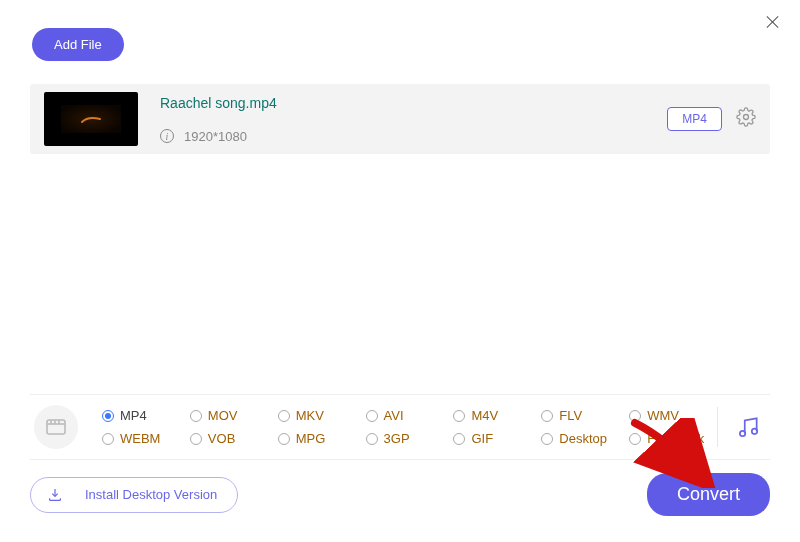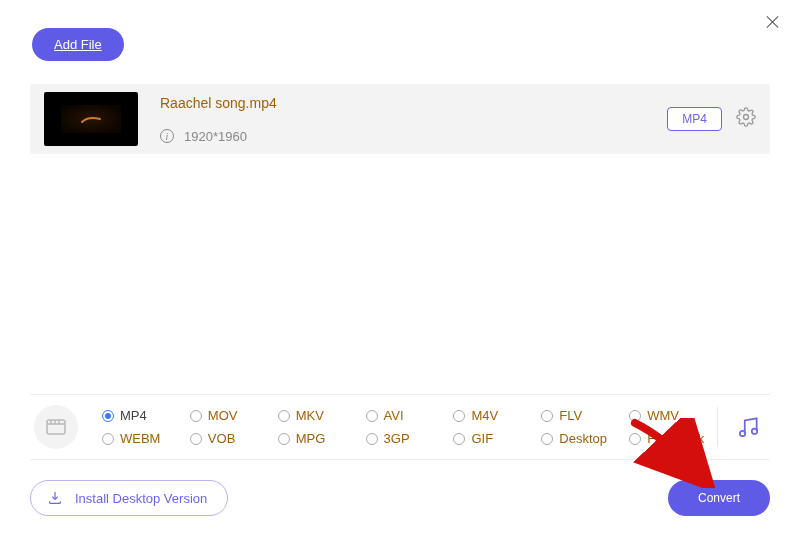--- a/index.html
+++ b/index.html
@@ -35,21 +35,20 @@
       position: absolute;
       top: 28px;
       left: 32px;
       background: #5f5be6;
       color: #fff;
       border: none;
       border-radius: 18px;
       padding: 9px 22px;
       font-size: 13px;
       cursor: pointer;
-      text-decoration: underline;
     }
 
     .file-row {
       position: absolute;
       top: 84px;
       left: 30px;
       right: 30px;
       height: 70px;
       background: #f3f3f3;
       border-radius: 3px;
@@ -74,21 +73,21 @@
       display: flex;
       align-items: center;
       justify-content: center;
     }
     .thumb-inner svg { display: block; }
     .file-info {
       margin-left: 22px;
       flex: 1;
     }
     .file-name {
-      color: #a16207;
+      color: #0f766e;
       font-size: 14px;
       margin-bottom: 18px;
     }
     .file-meta {
       display: flex;
       align-items: center;
       gap: 10px;
       color: #888;
       font-size: 13px;
     }
@@ -204,30 +203,30 @@
     }
     .install-btn {
       border: 1px solid #b5b3f0;
       color: #6a66e8;
       background: #fff;
       border-radius: 20px;
       padding: 9px 20px 9px 16px;
       font-size: 13px;
       display: flex;
       align-items: center;
-      gap: 12px;
+      gap: 22px;
       cursor: pointer;
     }
     .convert-btn {
       background: #5f5be6;
       color: #fff;
       border: none;
       border-radius: 20px;
       padding: 11px 30px;
-      font-size: 12px;
+      font-size: 18px;
       cursor: pointer;
     }
 
     .arrow {
       position: absolute;
       bottom: 54px;
       right: 80px;
       pointer-events: none;
     }
   </style>
@@ -243,21 +242,21 @@
     <div class="thumb-inner">
       <svg width="22" height="10" viewBox="0 0 22 10">
         <path d="M2 8 Q 8 2 20 5" stroke="#d07a2a" stroke-width="2" fill="none" stroke-linecap="round"></path>
       </svg>
     </div>
   </div>
   <div class="file-info">
     <div class="file-name">Raachel song.mp4</div>
     <div class="file-meta">
       <span class="info-circle">i</span>
-      <span>1920*1960</span>
+      <span>1920*1080</span>
     </div>
   </div>
   <button class="format-badge">MP4</button>
   <span class="gear">
     <svg width="20" height="20" viewBox="0 0 24 24" fill="none" stroke="currentColor" stroke-width="1.6">
       <circle cx="12" cy="12" r="3"></circle>
       <path d="M19.4 15a1.7 1.7 0 0 0 .34 1.87l.06.06a2 2 0 1 1-2.83 2.83l-.06-.06a1.7 1.7 0 0 0-1.87-.34 1.7 1.7 0 0 0-1.03 1.56V21a2 2 0 0 1-4 0v-.09a1.7 1.7 0 0 0-1.11-1.56 1.7 1.7 0 0 0-1.87.34l-.06.06a2 2 0 1 1-2.83-2.83l.06-.06a1.7 1.7 0 0 0 .34-1.87 1.7 1.7 0 0 0-1.56-1.03H3a2 2 0 0 1 0-4h.09a1.7 1.7 0 0 0 1.56-1.11 1.7 1.7 0 0 0-.34-1.87l-.06-.06a2 2 0 1 1 2.83-2.83l.06.06a1.7 1.7 0 0 0 1.87.34H9a1.7 1.7 0 0 0 1.03-1.56V3a2 2 0 0 1 4 0v.09a1.7 1.7 0 0 0 1.03 1.56 1.7 1.7 0 0 0 1.87-.34l.06-.06a2 2 0 1 1 2.83 2.83l-.06.06a1.7 1.7 0 0 0-.34 1.87V9a1.7 1.7 0 0 0 1.56 1.03H21a2 2 0 0 1 0 4h-.09a1.7 1.7 0 0 0-1.56 1.03z"></path>
     </svg>
   </span>
 </div>

